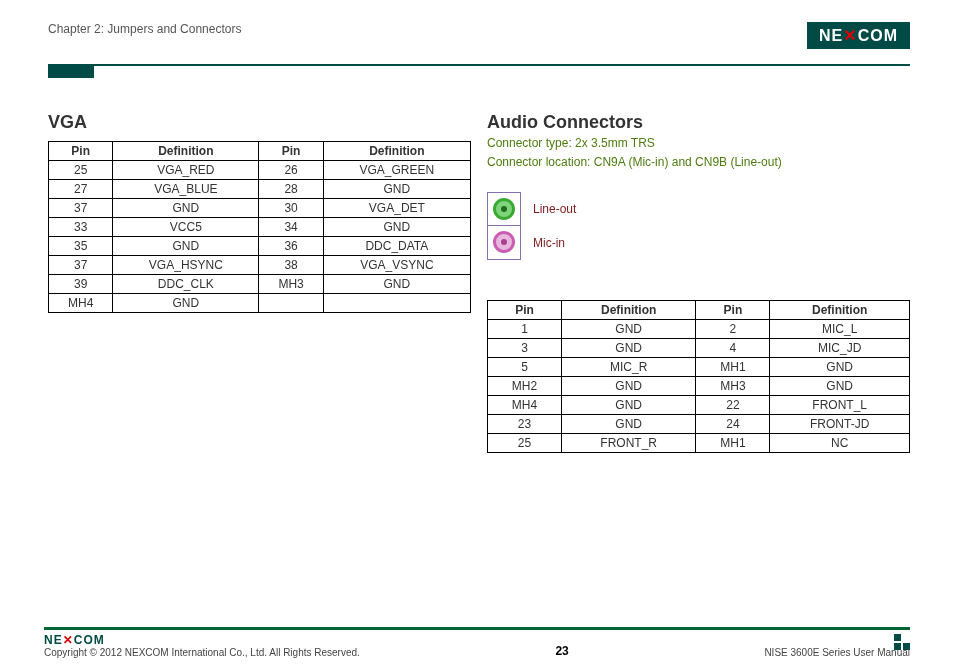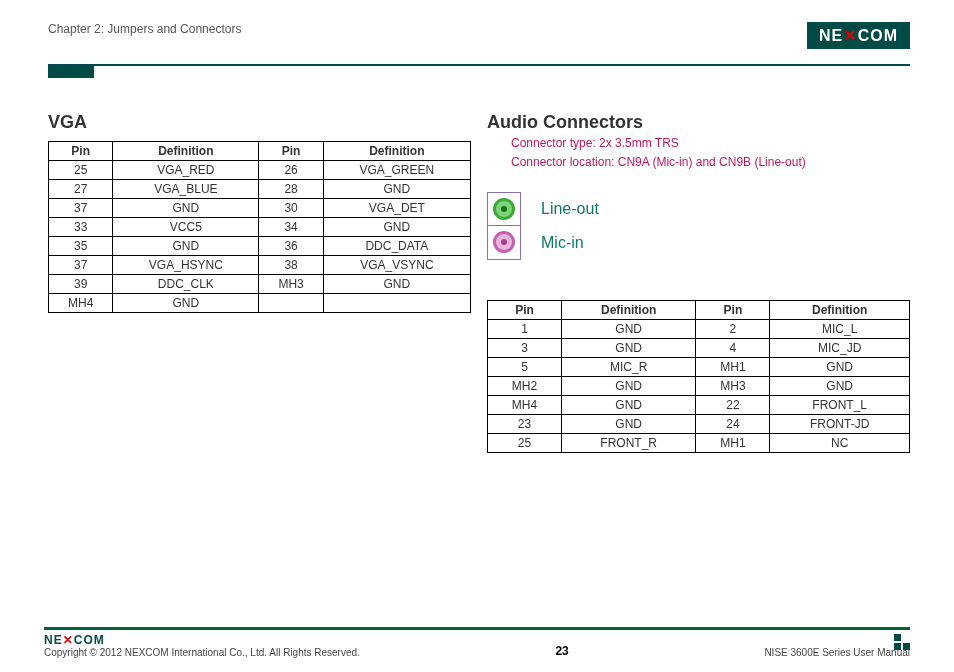--- a/index.html
+++ b/index.html
@@ -6,36 +6,36 @@
   body { font-family: "Segoe UI", Arial, sans-serif; width: 954px; height: 672px; background: #fff; position: relative; color: #333; }
   .page { padding: 22px 44px 0 48px; }
   .header { display: flex; justify-content: space-between; align-items: flex-start; height: 32px; }
   .chapter { font-size: 12px; color: #555; }
   .logo { background: #004b45; color: #fff; font-weight: bold; padding: 4px 12px 4px 12px; font-size: 16px; letter-spacing: 1px; position: relative; }
   .hr-top { border: none; border-top: 2px solid #004b45; margin-top: 10px; }
   .tab { width: 46px; height: 12px; background: #004b45; margin-top: 0; }
   .columns { display: flex; gap: 16px; margin-top: 34px; }
   .col { flex: 1 1 0; min-width:0; }
   h2 { font-size: 18px; font-weight: 700; color: #333; margin-bottom: 2px; }
-  .subline { font-size: 12px; color: #be185d; line-height: 1.45; margin-top:2px;margin-left:24px;}
+  .subline { font-size: 12px; color: #4d7c0f; line-height: 1.45; margin-top:2px;}
   table { border-collapse: collapse; width: 100%; font-size: 12px; margin-top: 8px; }
   th, td { border: 1px solid #000; padding: 2px 6px; text-align: center; font-weight: 400; }
   th { font-weight: 700; }
   .audio-table { margin-top: 40px; }
   .jack-box { margin-top: 20px; display:flex; flex-direction:column; gap:0;}
   .jack-row { display:flex; align-items:center; }
   .jack-frame { border:1px solid #8a6fae; width:34px; height:34px; display:flex; align-items:center; justify-content:center; background:#fff;}
   .jack-row + .jack-row .jack-frame{ border-top:none;}
   .jack { width:22px; height:22px; border-radius:50%; border:3px solid; position:relative;}
   .jack::after{ content:""; position:absolute; top:50%; left:50%; width:6px; height:6px; border-radius:50%; transform:translate(-50%,-50%); }
   .jack.green{ border-color:#3aa833; background:#7ed47a;}
   .jack.green::after{ background:#1f6d1b;}
   .jack.pink{ border-color:#c85db2; background:#e9b6de;}
   .jack.pink::after{ background:#a5408e;}
-  .jack-label{ font-size:16px; margin-left:20px; color:#0f766e;}
+  .jack-label{ font-size:12px; margin-left:12px; color:#7f1d1d;}
   .footer { position:absolute; bottom:14px; left:44px; right:44px; }
   .footer-bar { height:3px; background:#063; margin-bottom:3px;}
   .footer-row { display:flex; justify-content:space-between; align-items:flex-end; font-size:10px; color:#444;}
   .footer-logo { font-weight:bold; font-size:12px; letter-spacing:1px; color:#004b45; }
   .footer-center{font-weight:700; font-size:12px; color:#000;}
   .marker{ position:absolute; bottom:22px; right:44px; width:16px; height:16px;}
   .marker div{position:absolute; background:#004b45;}
   .m1{left:0;top:0;width:7px;height:7px;}
   .m2{left:9px;top:9px;width:7px;height:7px;}
   .m3{left:0;top:9px;width:7px;height:7px; background:#8bb8b2;}

